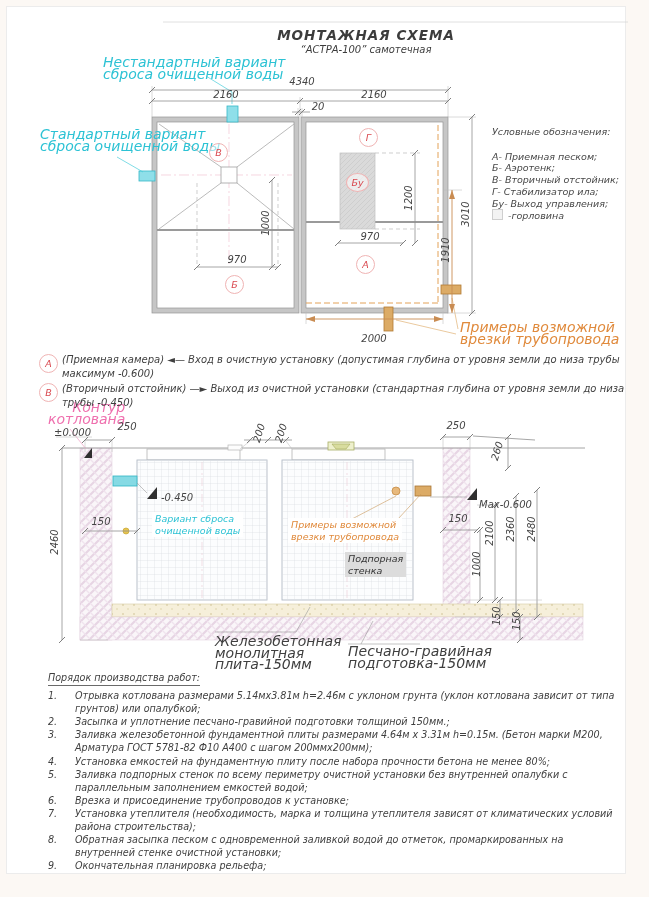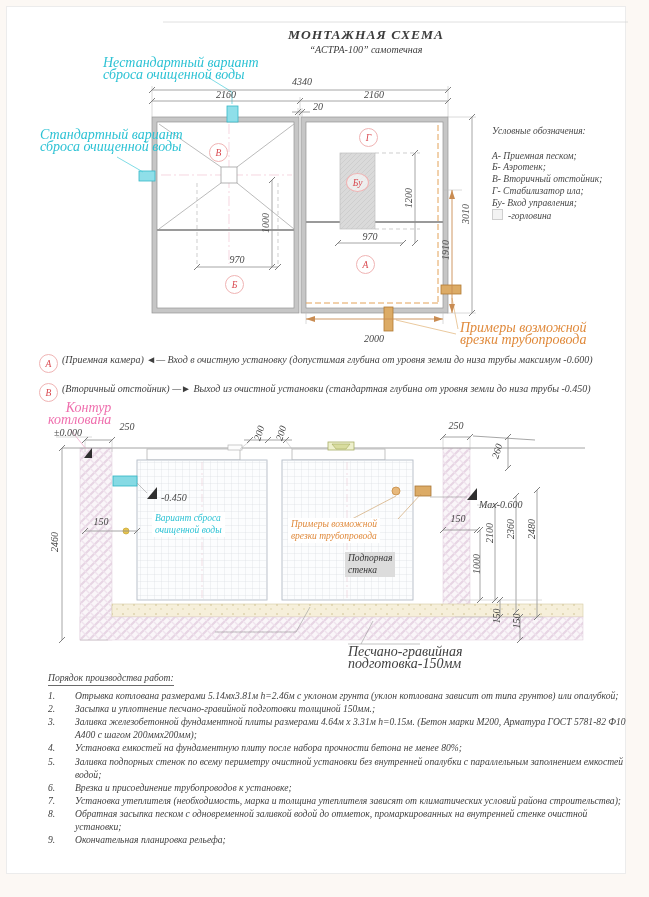--- a/index.html
+++ b/index.html
@@ -1,16 +1,16 @@
 <!DOCTYPE html>
 <html><head>
 <meta charset="utf-8">
 <style>
   html,body{margin:0;padding:0;background:#fbf5f0;font-family:"DejaVu Sans","Liberation Sans",sans-serif;}
-  .stage{position:relative;width:649px;height:897px;background:#fcf8f4;overflow:hidden;font-family:Liberation Serif, serif;}
+  .stage{position:relative;width:649px;height:897px;background:#fcf8f4;overflow:hidden;}
   .sheet{position:absolute;left:6px;top:6px;width:618px;height:866px;background:#ffffff;border:1px solid #ececec;}
   svg.draw{position:absolute;left:0;top:0;}
   .lbl{position:absolute;font-style:italic;color:#3f3f3f;white-space:pre-line;line-height:11.5px;font-size:14px;}
   .dim{position:absolute;font-style:italic;color:#454545;white-space:nowrap;font-size:10px;}
   .cx{transform:translate(-50%,-50%);}
   .rot{transform:translate(-50%,-50%) rotate(-90deg);}
   .rot72{transform:translate(-50%,-50%) rotate(-72deg);}
   .title1{position:absolute;left:261px;top:27px;width:210px;text-align:center;font-size:13.5px;font-weight:600;font-style:italic;color:#3c3c3c;letter-spacing:1px;}
   .title2{position:absolute;left:261px;top:44px;width:210px;text-align:center;font-size:10px;font-style:italic;color:#3c3c3c;}
   .cyan{color:#2cc2d4;}
@@ -205,21 +205,21 @@
 врезки трубопровода</div>
   <div class="lbl pink" style="left:48px;top:402px;">Контур
 котлована</div>
 
   <div class="legend">
     <div class="lg-title">Условные обозначения:</div>
     <div>А- Приемная песком;</div>
     <div>Б- Аэротенк;</div>
     <div>В- Вторичный отстойник;</div>
     <div>Г- Стабилизатор ила;</div>
-    <div>Бу- Вход управления;</div>
+    <div>Бу- Выход управления;</div>
     <div><span class="neck-sq"></span><span>-горловина</span></div>
   </div>
 
   <div class="pcirc" style="left:209px;top:143px;">В</div>
   <div class="pcirc" style="left:225px;top:275px;">Б</div>
   <div class="pcirc" style="left:359px;top:128px;">Г</div>
   <div class="pcirc" style="left:356px;top:255px;">А</div>
   <div class="pcirc" style="left:346px;top:173px;width:21px;">Бу</div>
 
   <div class="dim cx" style="left:302px;top:81px;">4340</div>
@@ -256,20 +256,23 @@
   <div class="dim rot" style="left:531px;top:529px;">2480</div>
   <div class="dim rot" style="left:496px;top:616px;">150</div>
   <div class="dim rot" style="left:516px;top:621px;">150</div>
 
   <div class="box white cyan" style="left:152px;top:512px;">Вариант сброса
 очищенной воды</div>
   <div class="box white orange" style="left:288px;top:518px;">Примеры возможной
 врезки трубопровода</div>
   <div class="box gray" style="left:345px;top:552px;">Подпорная
 стенка</div>
+  <div class="lbl" style="left:215px;top:636px;">Железобетонная
+монолитная
+плита-150мм</div>
   <div class="lbl" style="left:348px;top:646px;">Песчано-гравийная
 подготовка-150мм</div>
 
   <div class="work">
     <div class="w-title">Порядок производства работ:</div>
     <div class="w-row">
         <div class="w-num">1.</div>
         <div class="w-txt">Отрывка котлована размерами 5.14мх3.81м h=2.46м с уклоном грунта (уклон котлована зависит от типа грунтов) или опалубкой;</div>
       </div>
     <div class="w-row">

